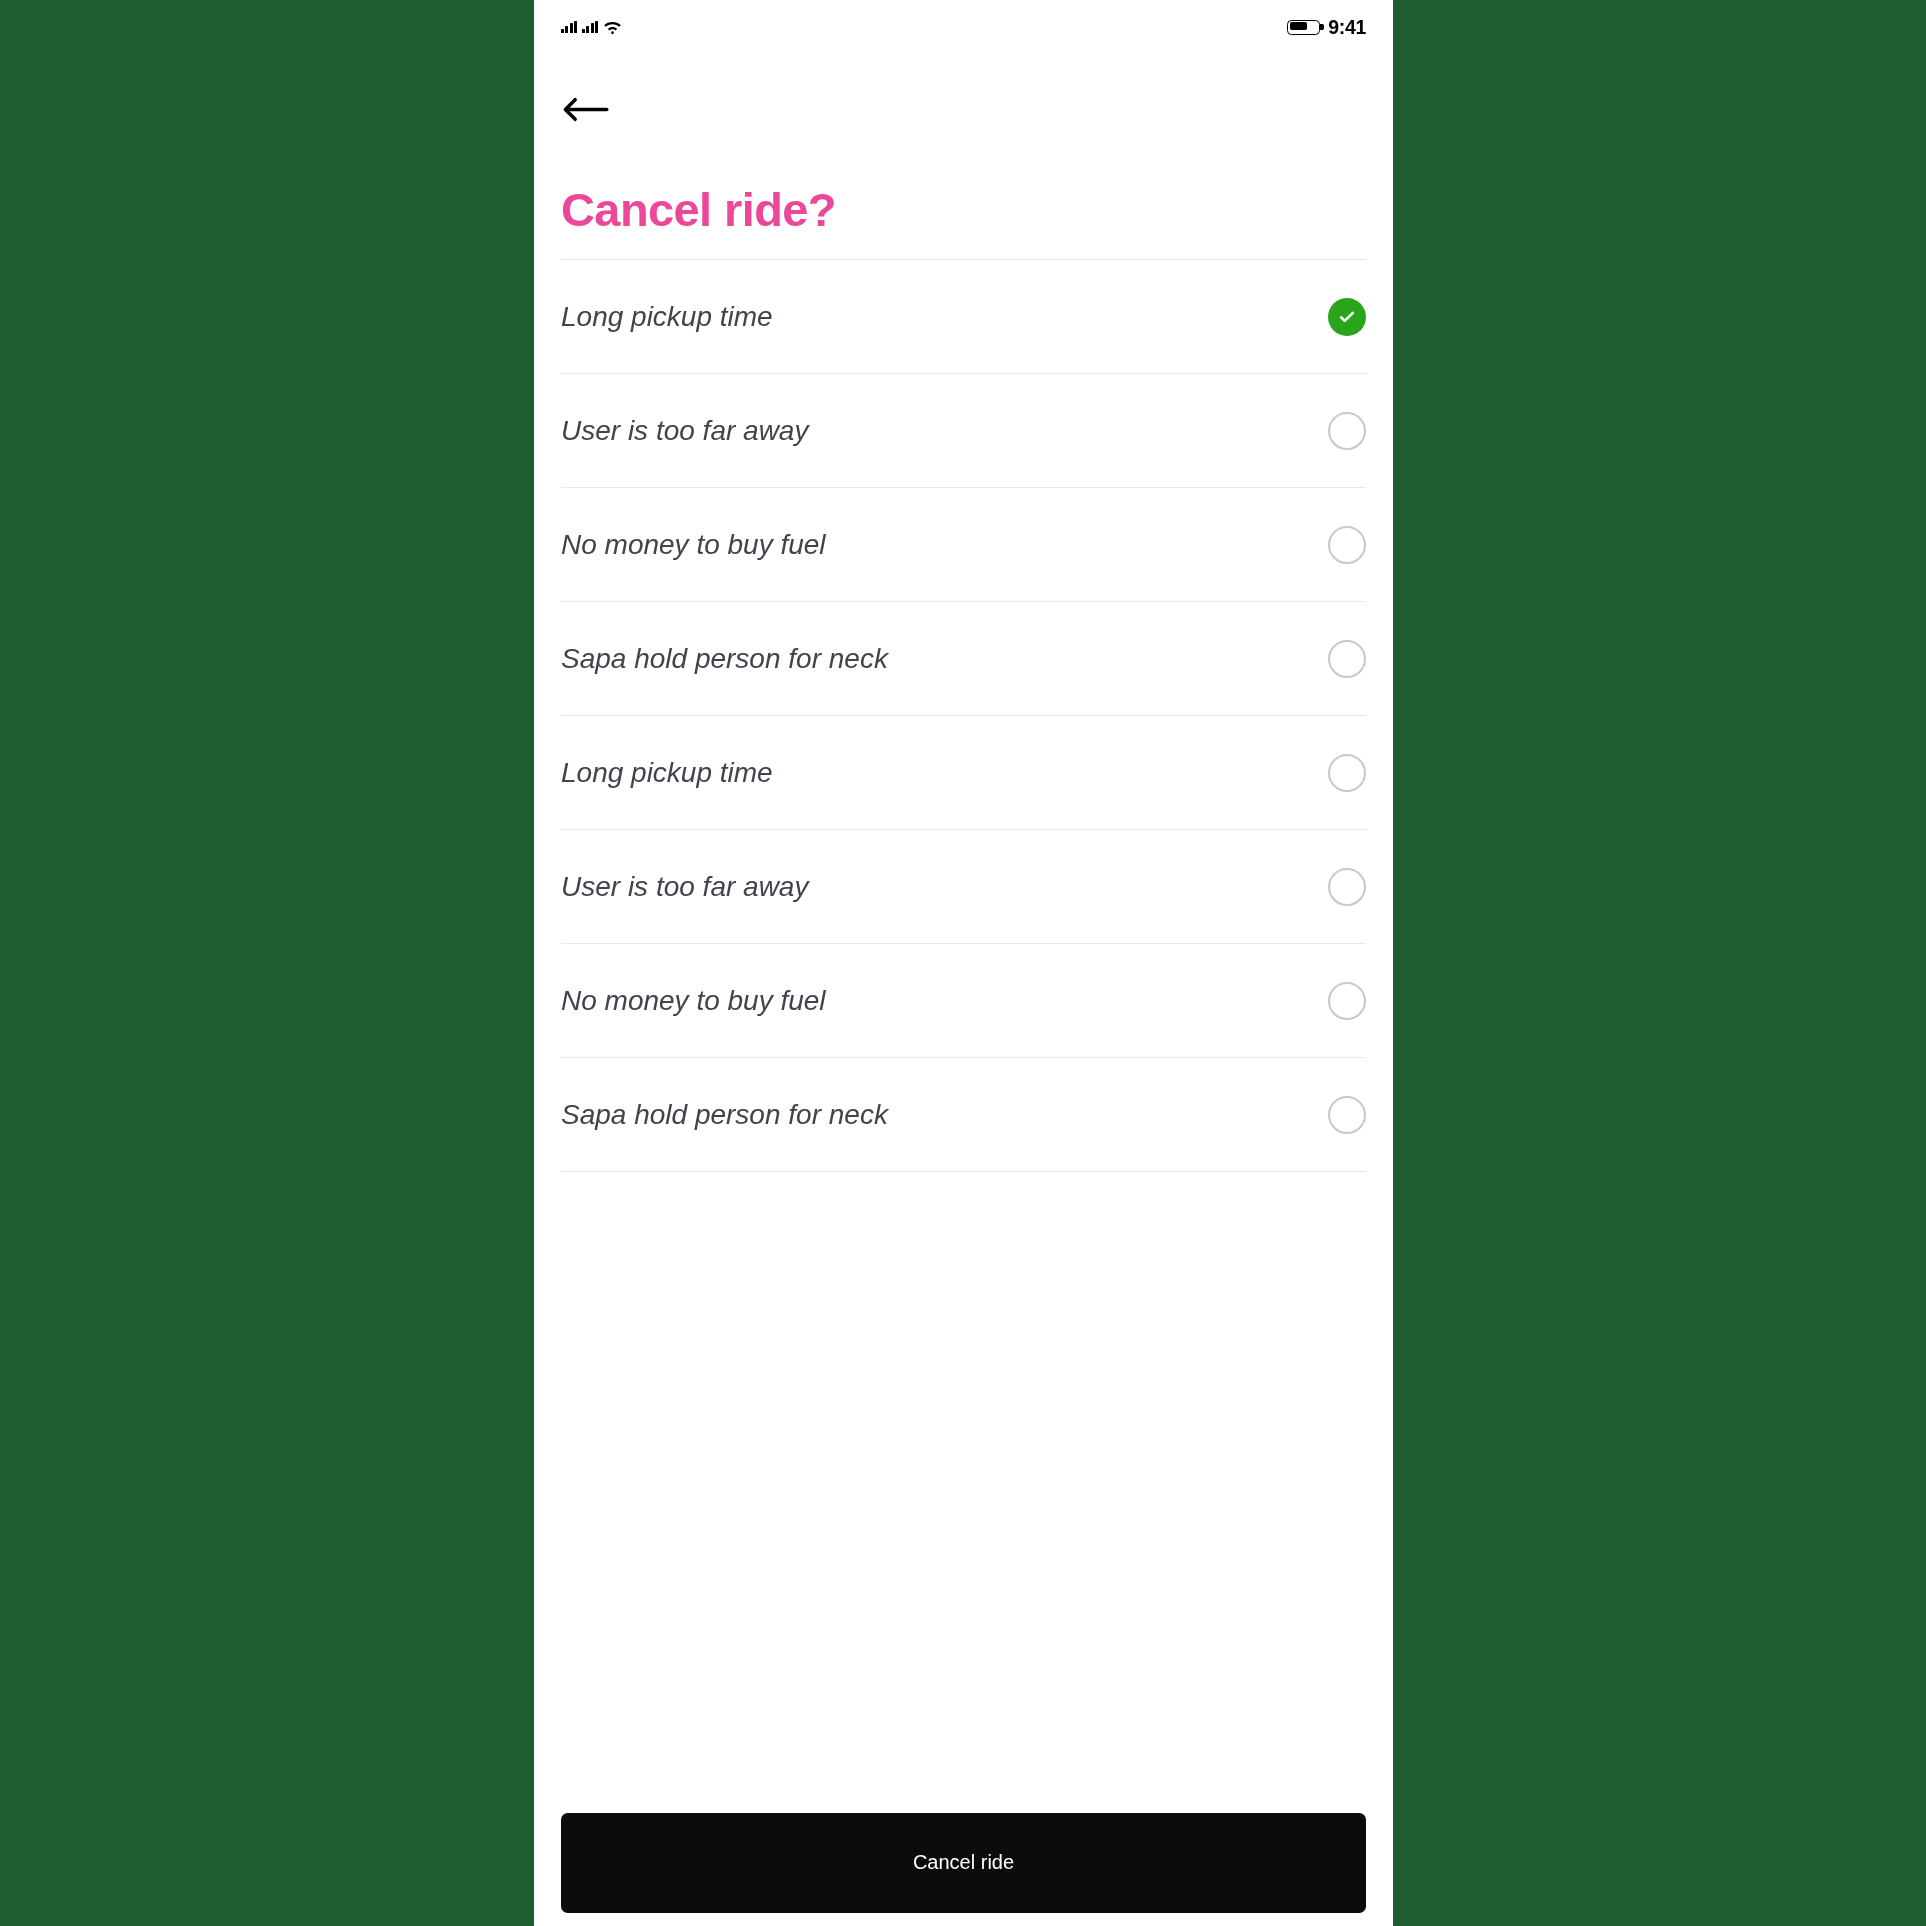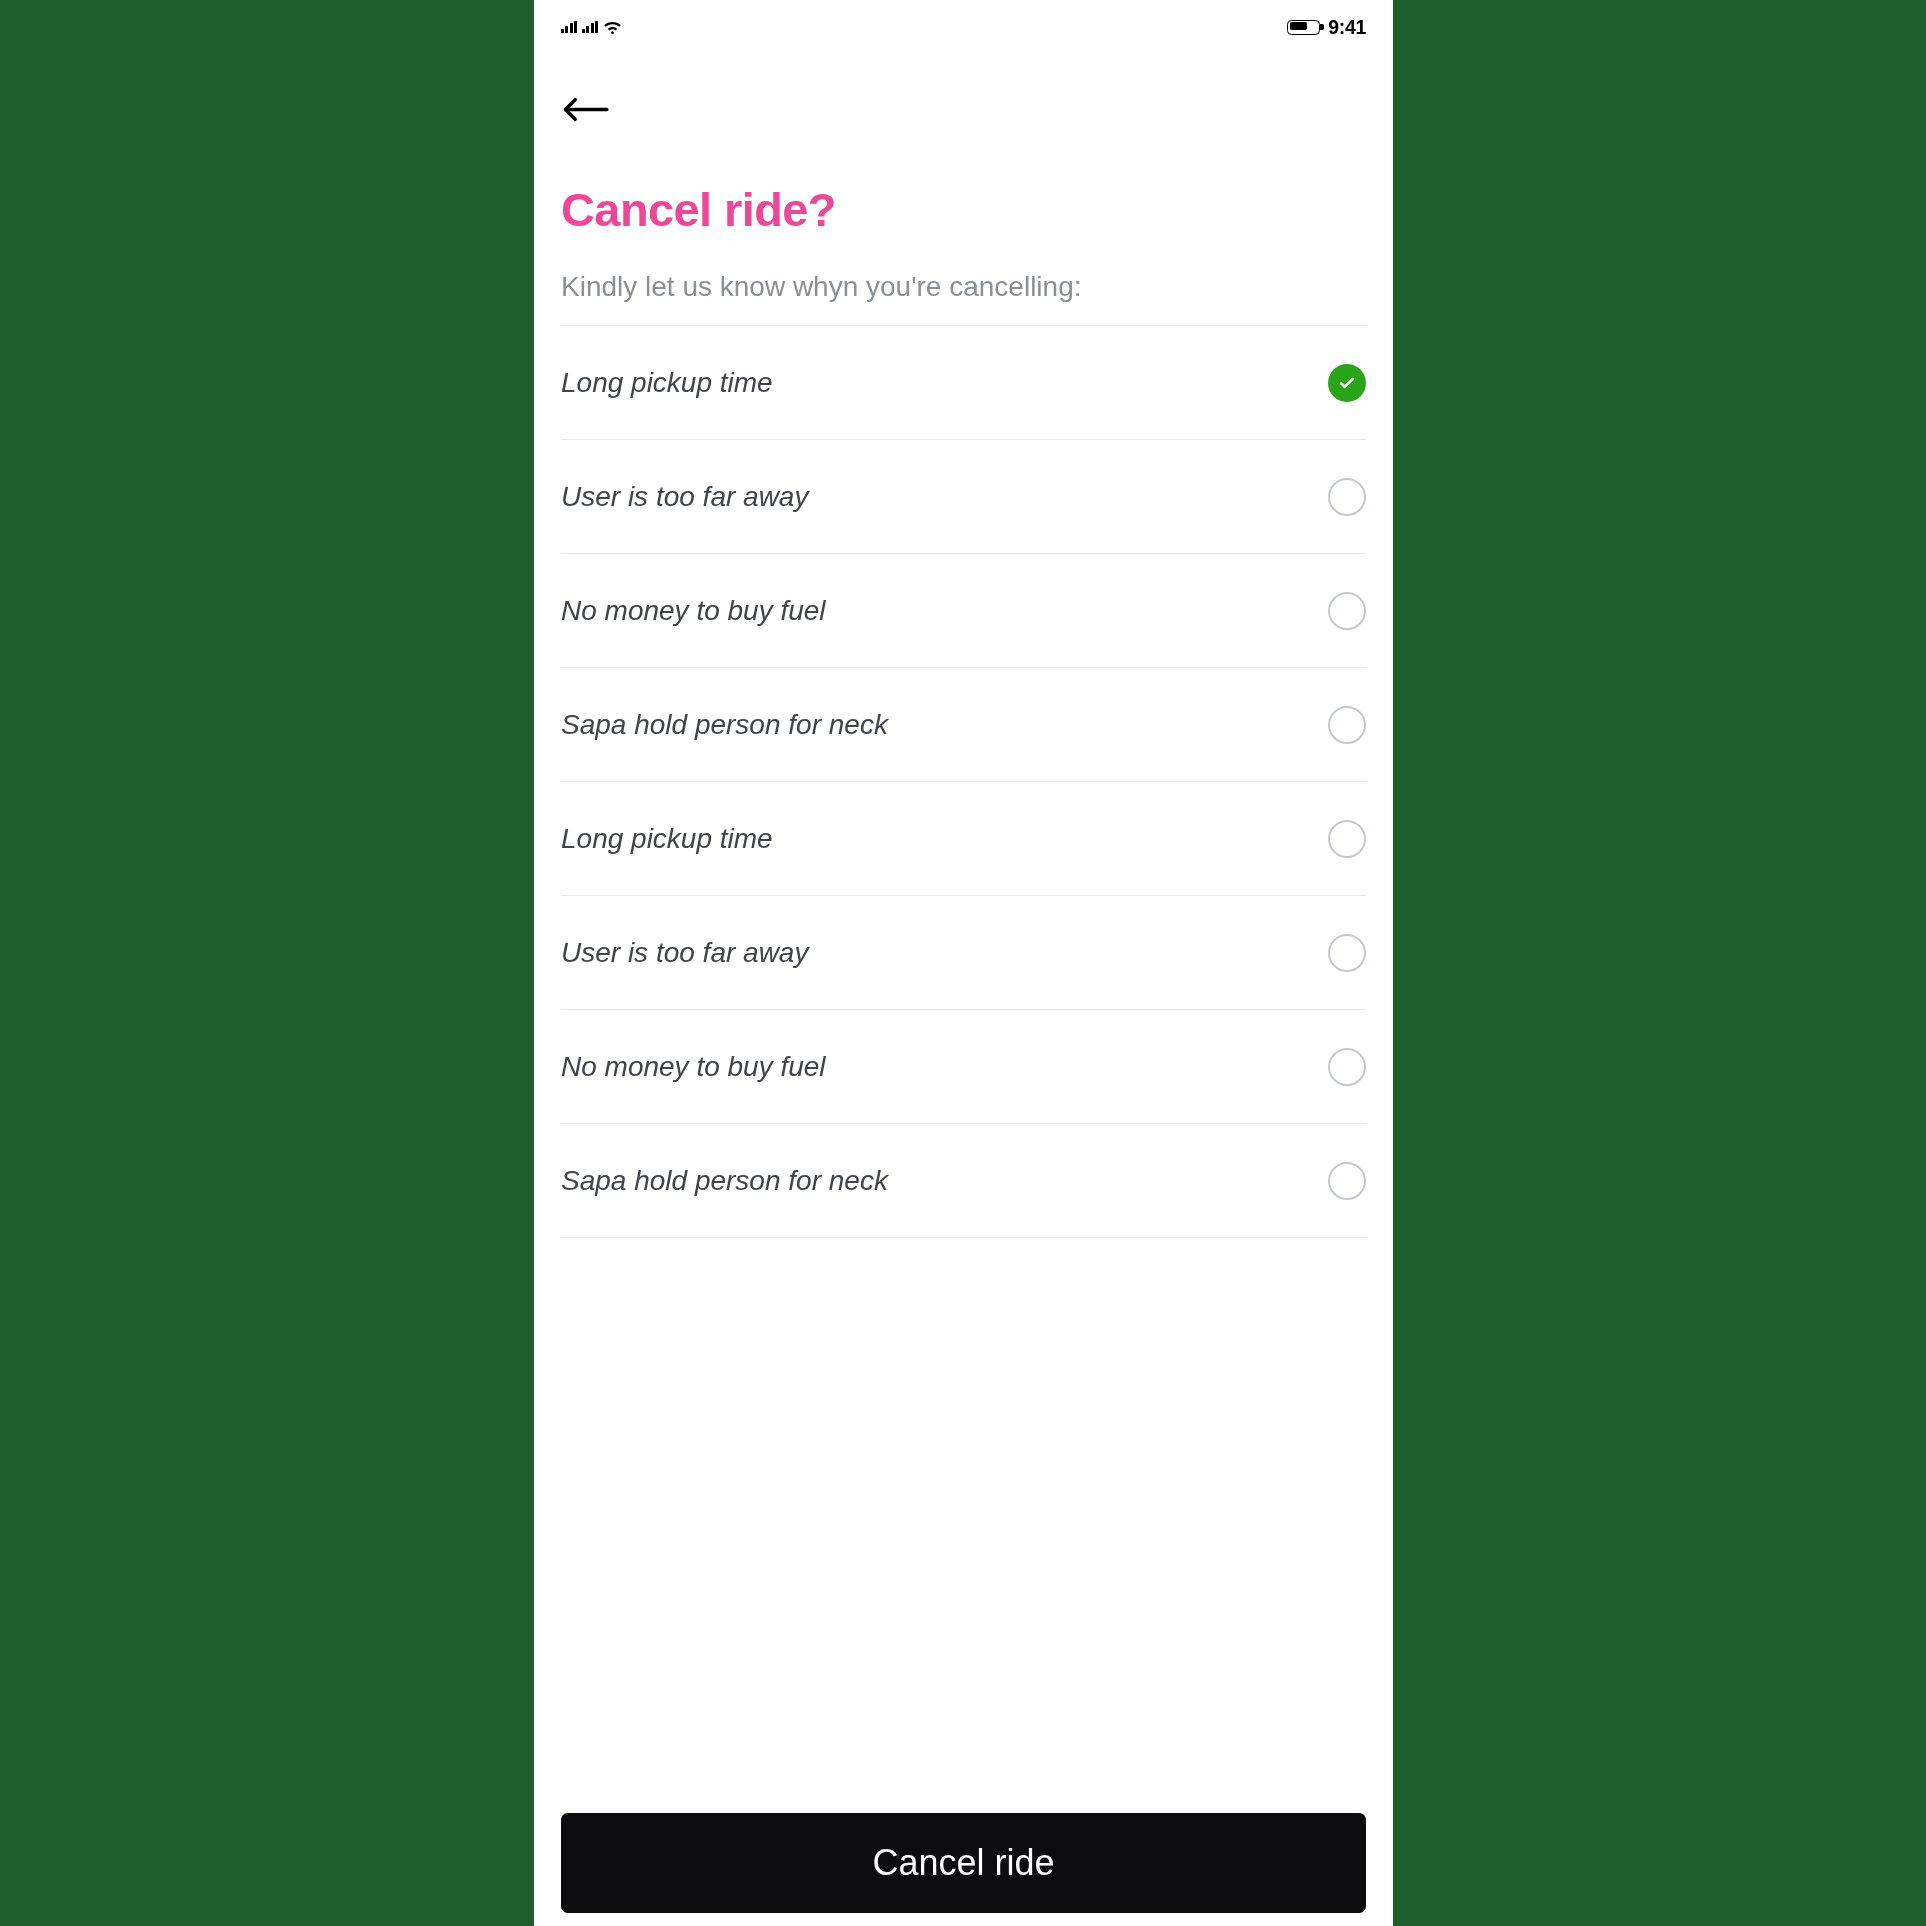--- a/index.html
+++ b/index.html
@@ -120,21 +120,21 @@
       bottom: 13.3px;
     }
     .cta {
       width: 100%;
       height: 100px;
       background: #0c0c0e;
       border-radius: 6.7px;
       display: flex;
       align-items: center;
       justify-content: center;
-      font-size: 36px;
+      font-size: 20px;
       font-weight: 500;
       color: #ffffff;
       cursor: pointer;
     }
   </style>
 </head>
 <body>
 
 <div class="viewport">
   <div class="phone">
@@ -169,21 +169,20 @@
 
     <div class="back-row">
       <div class="back-btn">
         <svg width="48" height="27" viewBox="0 0 44 24">
           <path d="M42 12H4M13 3L4 12l9 9" stroke="#000" stroke-width="3.2" fill="none" stroke-linecap="round" stroke-linejoin="round"></path>
         </svg>
       </div>
     </div>
 
     <div class="title">Cancel ride?</div>
-    <div class="subtitle">Kindly let us know whyn you're cancelling:</div>
 
     <div class="list" id="list">
         <div class="row">
           <span class="row-label">Long pickup time</span>
           <span class="radio selected">
             <svg width="20" height="20" viewBox="0 0 24 24">
               <path d="M5 12.5l4.2 4.2L19 7" stroke="#fff" stroke-width="3.2" fill="none" stroke-linecap="round" stroke-linejoin="round"></path>
             </svg>
           </span>
         </div>

